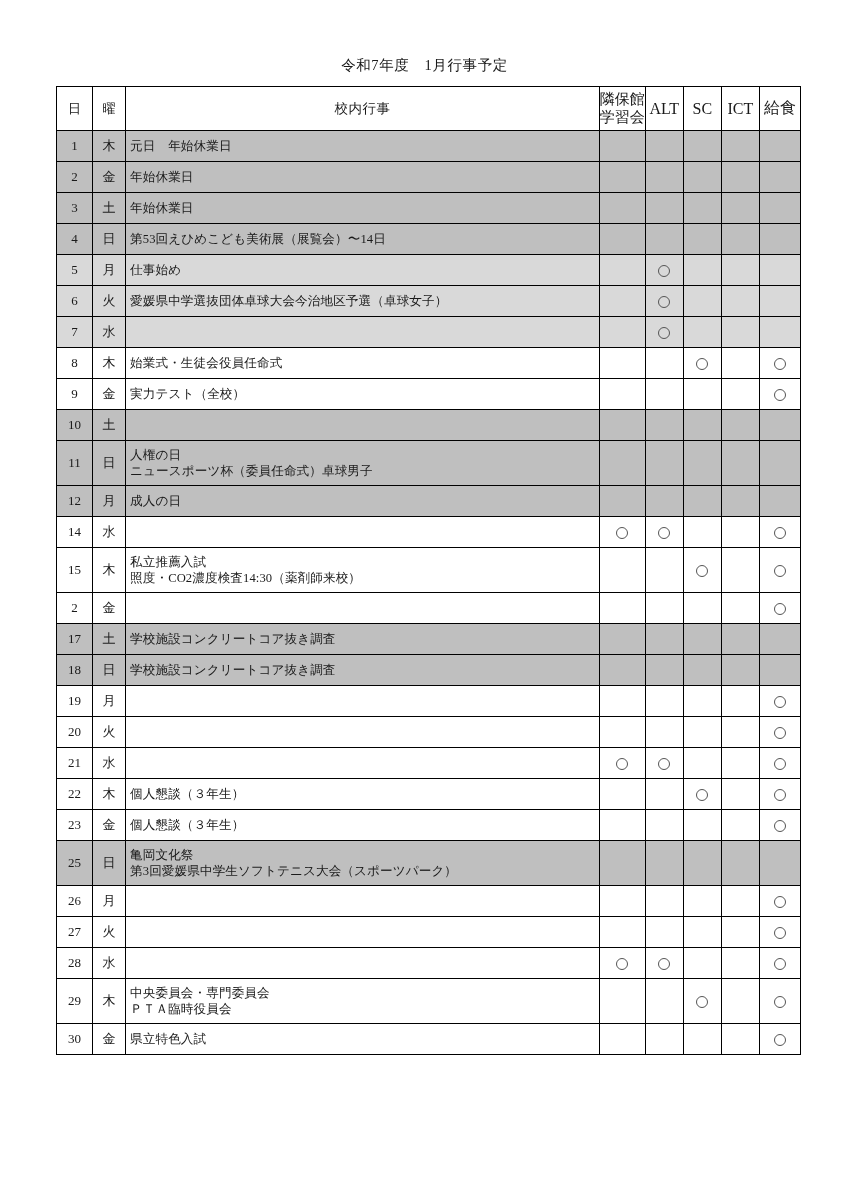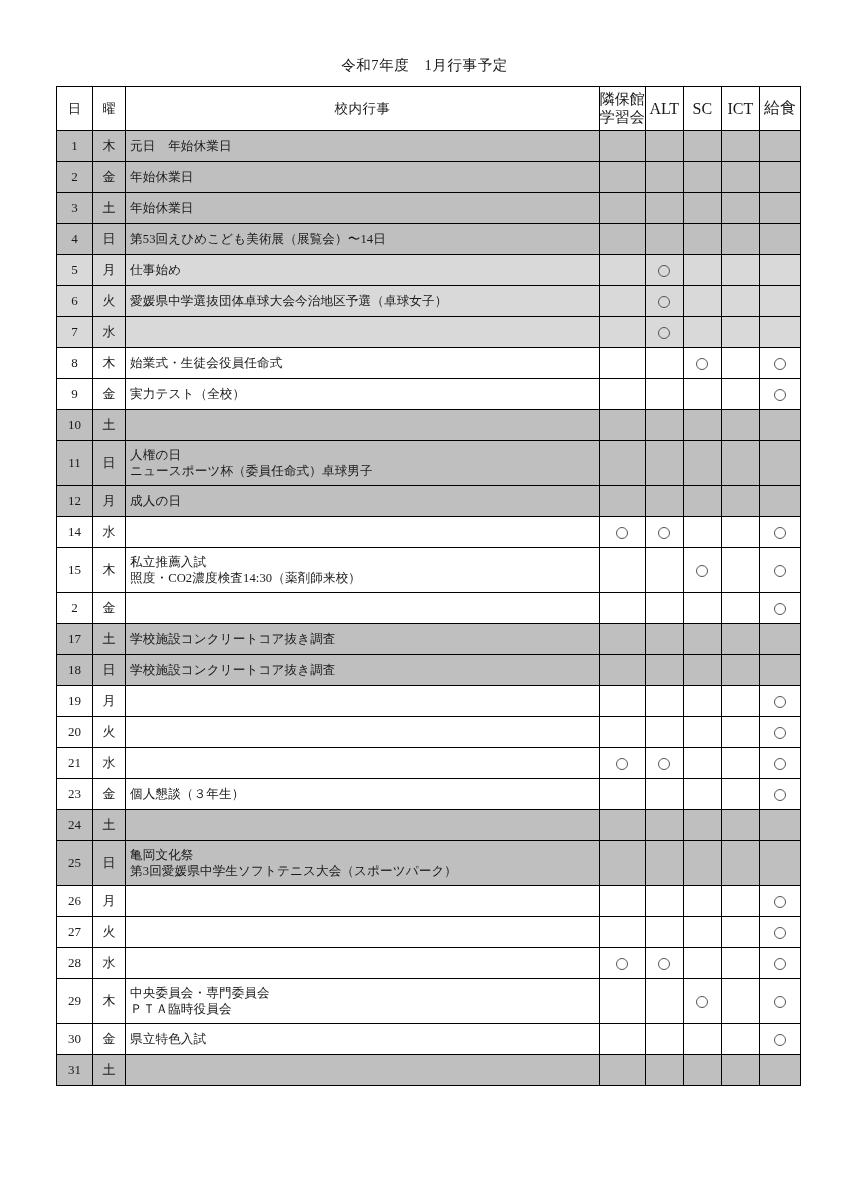--- a/index.html
+++ b/index.html
@@ -345,38 +345,38 @@
           <td class="day">21</td>
           <td class="dow">水</td>
           <td class="event"></td>
           <td class="mark"><span class="circ"></span></td>
           <td class="mark"><span class="circ"></span></td>
           <td class="mark"></td>
           <td class="mark"></td>
           <td class="mark"><span class="circ"></span></td>
         </tr>
         <tr class="shade-none">
+          <td class="day">22</td>
+          <td class="dow">木</td>
+          <td class="event">個人懇談（３年生）</td>
+          <td class="mark"></td>
+          <td class="mark"></td>
+          <td class="mark"><span class="circ"></span></td>
+          <td class="mark"></td>
+          <td class="mark"><span class="circ"></span></td>
+        </tr>
+        <tr class="shade-none">
           <td class="day">23</td>
           <td class="dow">金</td>
           <td class="event">個人懇談（３年生）</td>
           <td class="mark"></td>
           <td class="mark"></td>
           <td class="mark"></td>
           <td class="mark"></td>
           <td class="mark"><span class="circ"></span></td>
-        </tr>
-        <tr class="shade-dark">
-          <td class="day">24</td>
-          <td class="dow">土</td>
-          <td class="event"></td>
-          <td class="mark"></td>
-          <td class="mark"></td>
-          <td class="mark"></td>
-          <td class="mark"></td>
-          <td class="mark"></td>
         </tr>
         <tr class="shade-dark tall">
           <td class="day">25</td>
           <td class="dow">日</td>
           <td class="event">亀岡文化祭
 第3回愛媛県中学生ソフトテニス大会（スポーツパーク）</td>
           <td class="mark"></td>
           <td class="mark"></td>
           <td class="mark"></td>
           <td class="mark"></td>
@@ -426,26 +426,16 @@
         <tr class="shade-none">
           <td class="day">30</td>
           <td class="dow">金</td>
           <td class="event">県立特色入試</td>
           <td class="mark"></td>
           <td class="mark"></td>
           <td class="mark"></td>
           <td class="mark"></td>
           <td class="mark"><span class="circ"></span></td>
         </tr>
-        <tr class="shade-dark">
-          <td class="day">31</td>
-          <td class="dow">土</td>
-          <td class="event"></td>
-          <td class="mark"></td>
-          <td class="mark"></td>
-          <td class="mark"></td>
-          <td class="mark"></td>
-          <td class="mark"></td>
-        </tr>
       </tbody>
   </table>
 
 </div>
 
 </body></html>

